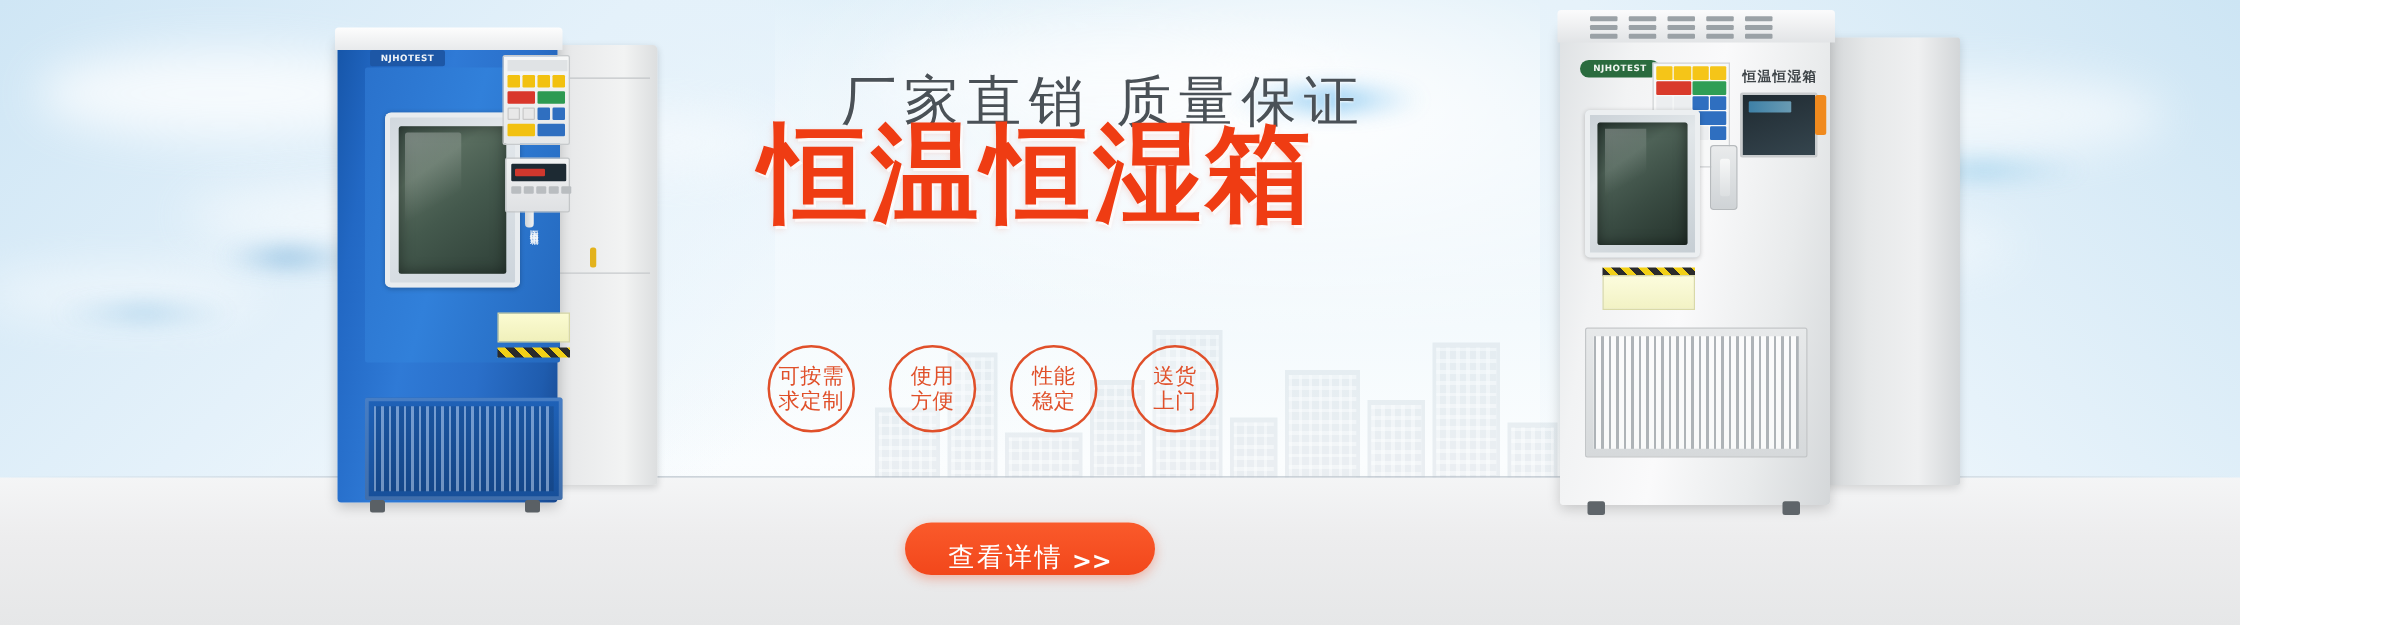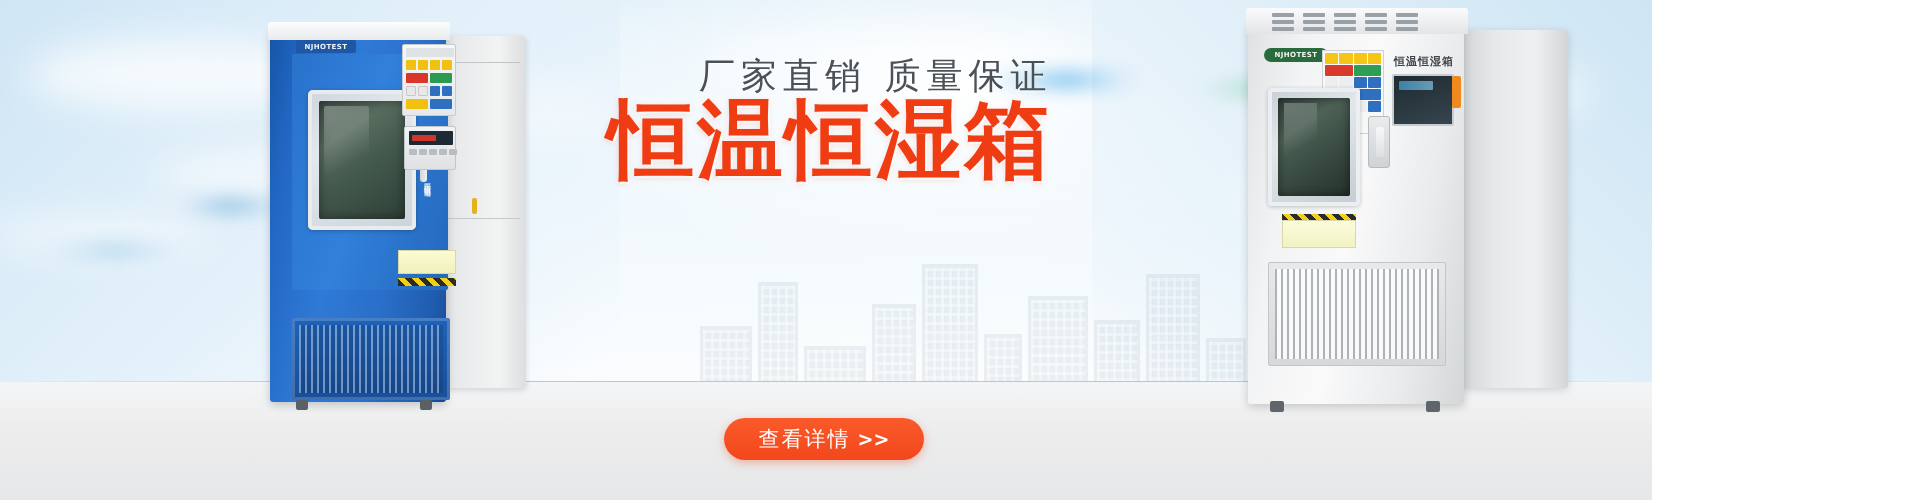--- a/index.html
+++ b/index.html
@@ -5,21 +5,21 @@
 <style>
   * { margin:0; padding:0; box-sizing:border-box; }
   html, body {
     width:1920px; height:500px;
     overflow:hidden;
     font-family:"DejaVu Sans", sans-serif;
   }
 
   .banner {
     position:relative;
-    width:1652px; height:500px;
+    width:1792px; height:500px;
     overflow:hidden;
     background:#eef4fa;
   }
 
   
   .sky {
     position:absolute; inset:0;
     background:
       radial-gradient(ellipse 700px 300px at 58% 18%, #ffffff 0%, rgba(255,255,255,0.0) 62%),
       radial-gradient(ellipse 900px 420px at 22% 30%, #f4fafe 0%, rgba(244,250,254,0) 70%),
@@ -241,22 +241,22 @@
   .pr-brand {
     position:absolute; left:16px; top:26px; width:64px; height:14px;
     background:#2a6b3e; border-radius:7px; display:flex; align-items:center; justify-content:center;
     color:#f0f6f1; font-size:7px; font-weight:bold; letter-spacing:.4px;
   }
 
   
   .copy { position:absolute; left:600px; top:0; width:700px; height:500px; }
 
   .kicker {
-    position:absolute; left:99px; top:52px;
-    font-size:36px; letter-spacing:6px; color:#4a5157; font-weight:400;
+    position:absolute; left:73px; top:52px;
+    font-size:44px; letter-spacing:6px; color:#4a5157; font-weight:400;
     font-family:"DejaVu Sans", sans-serif; white-space:nowrap;
     text-shadow:0 1px 2px rgba(255,255,255,.9);
   }
 
   .headline {
     position:absolute; left:8px; top:96px;
     font-size:86px; line-height:1; letter-spacing:3px;
     font-weight:bold; color:#ef3c13;
     font-family:"DejaVu Sans", sans-serif; white-space:nowrap;
     text-shadow:2px 2px 0 rgba(255,255,255,.75), 0 2px 6px rgba(239,60,19,.18);
@@ -282,21 +282,21 @@
     background:rgba(255,255,255,.25);
   }
   .badge span { display:block; }
 
   
   .cta {
     position:absolute; left:124px; top:418px;
     width:200px; height:42px; border-radius:21px;
     background:linear-gradient(180deg,#fa5a2b 0%, #f2471b 100%);
     color:#ffffff; font-size:21px; letter-spacing:2px;
-    display:flex; align-items:center; justify-content:center; gap:7px;
+    display:flex; align-items:flex-end; justify-content:center; gap:7px;
     font-family:"DejaVu Sans", sans-serif;
     box-shadow:0 3px 9px rgba(240,70,25,.35);
     cursor:pointer; user-select:none;
   }
   .cta .arrows { font-size:19px; letter-spacing:0px; font-weight:bold; }
 </style>
 </head>
 <body>
 
 <div class="banner">
@@ -453,20 +453,38 @@
     </div>
   </div>
 
   <div class="copy">
 
     <div class="kicker">厂家直销  质量保证</div>
 
     <div class="headline">恒温恒湿箱</div>
 
 
+    <div class="badges">
+      <div class="badge">
+        <span>可按需</span>
+        <span>求定制</span>
+      </div>
+      <div class="badge">
+        <span>使用</span>
+        <span>方便</span>
+      </div>
+      <div class="badge">
+        <span>性能</span>
+        <span>稳定</span>
+      </div>
+      <div class="badge">
+        <span>送货</span>
+        <span>上门</span>
+      </div>
+    </div>
 
     <div class="cta">
       <span>查看详情</span>
       <span class="arrows">&gt;&gt;</span>
     </div>
 
   </div>
 </div>
 
 </body></html>

